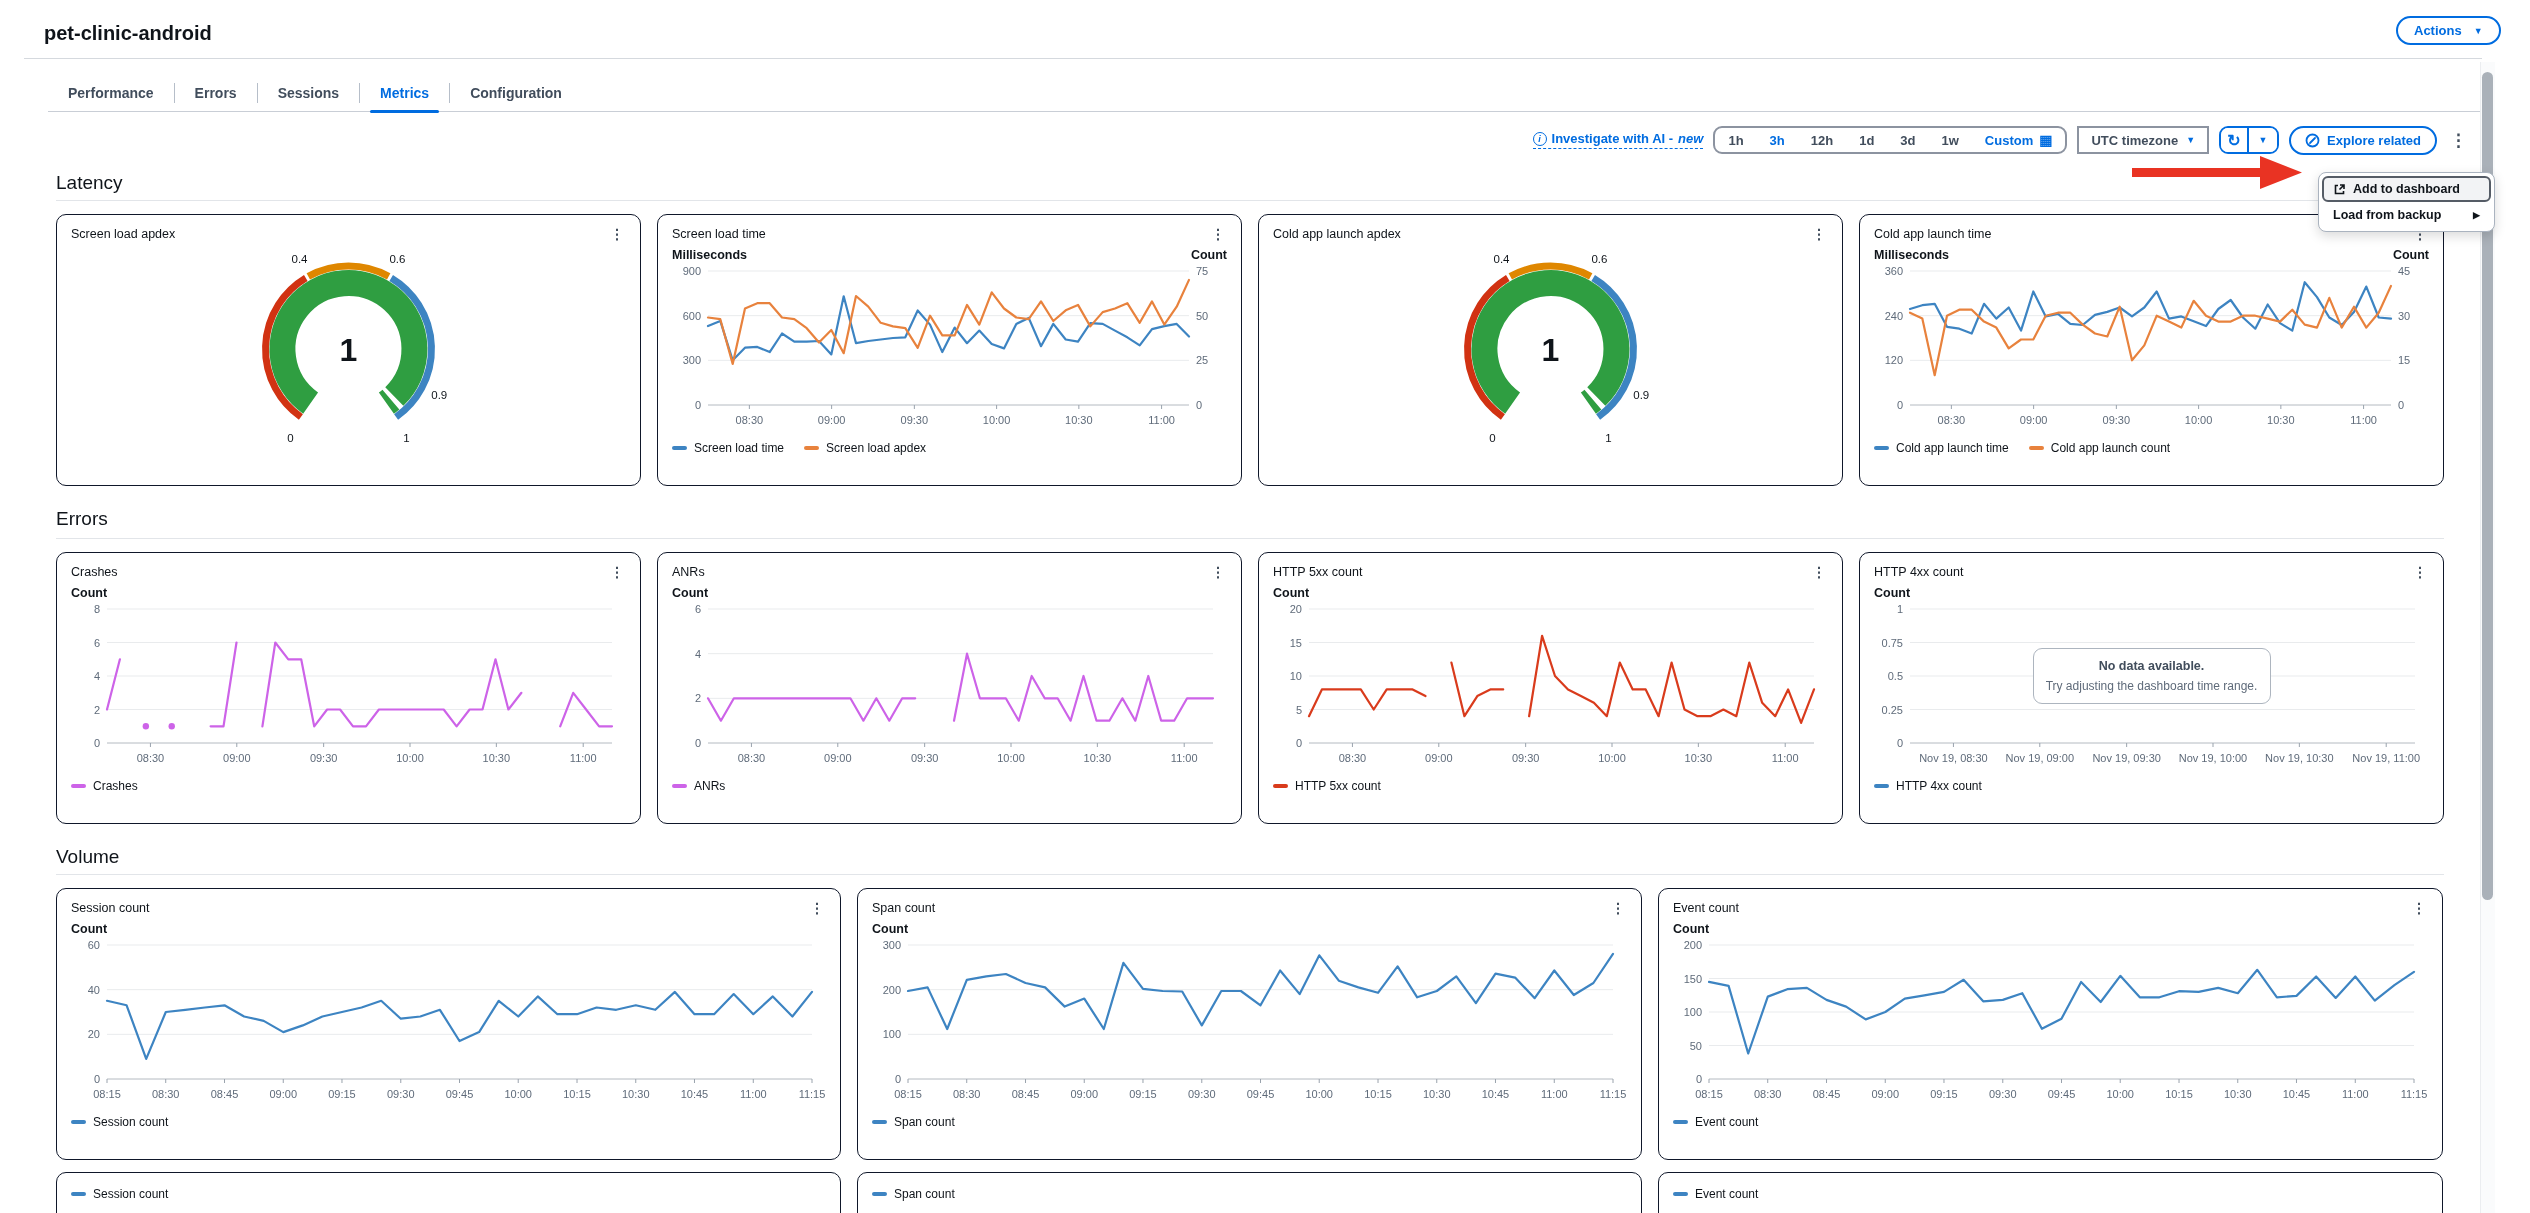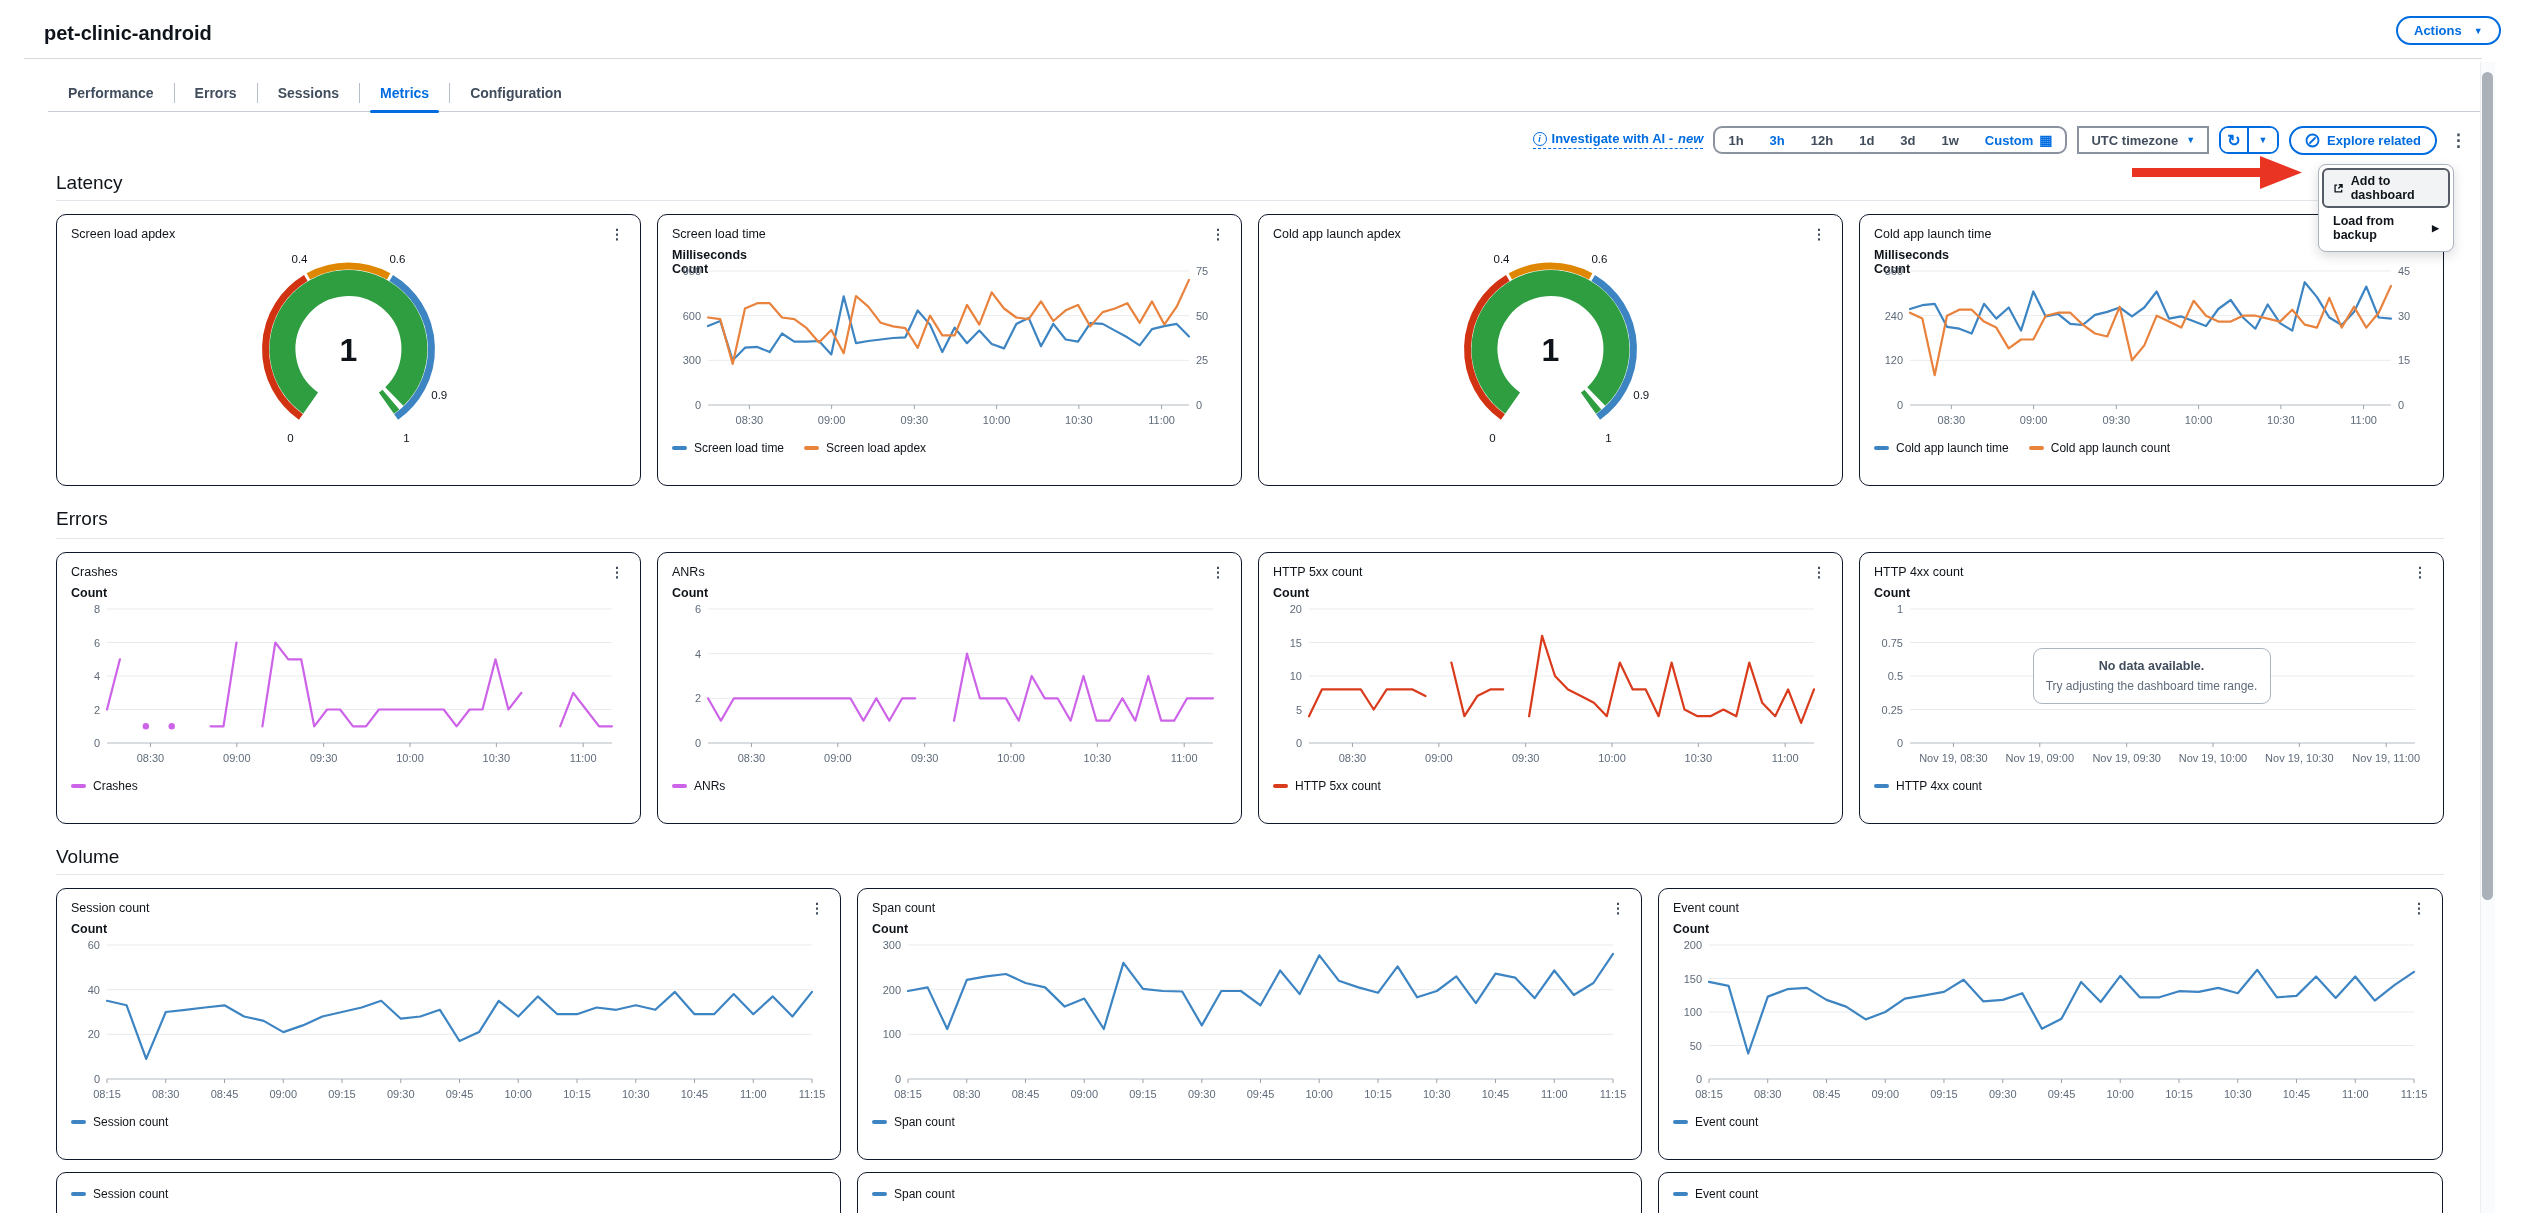--- a/index.html
+++ b/index.html
@@ -50,21 +50,21 @@
   .split button { border: none; background: #fff; width: 28px; display: flex; align-items: center;
     justify-content: center; color: #006CE0; font-weight: bold; cursor: pointer; }
   .split button:first-child { border-right: 2px solid #006CE0; font-size: 16px; }
   .split .caret { font-size: 9px; }
   .explore-btn { height: 29px; border: 2px solid #006CE0; border-radius: 15px; background: #fff;
     padding: 0 14px; color: #006CE0; font-size: 13px; font-weight: bold; display: flex;
     align-items: center; gap: 7px; cursor: pointer; font-family: "Liberation Sans", sans-serif; }
   .dots { font-size: 17px; font-weight: bold; color: #414d5c; padding: 0 3px; cursor: pointer; letter-spacing: 0; }
 
   
-  .menu { position: absolute; left: 2318px; top: 164px; width: 136px; background: #fff;
+  .menu { position: absolute; left: 2318px; top: 172px; width: 177px; background: #fff;
     border: 1px solid #aab3bf; border-radius: 8px; box-shadow: 0 4px 12px rgba(0,0,0,.15);
     padding: 3px; z-index: 20; }
   .menu-item { display: flex; align-items: center; gap: 7px; padding: 4px 9px; font-size: 12.5px;
     font-weight: bold; color: #0f141a; cursor: pointer; border-radius: 6px; border: 2px solid transparent; }
   .menu-item.focused { border-color: #555c66; background: #f2f3f5; }
   .menu-item .grow { flex: 1; }
   .submenu-caret { font-size: 9px; color: #0f141a; }
 
   
   .red-arrow { position: absolute; left: 2122px; top: 148px; z-index: 30; }
@@ -76,21 +76,21 @@
 
   
   .card { width: 585px; height: 272px; background: #fff; border: 1px solid #0f172a;
     border-radius: 10px; padding: 8px 14px; position: relative; }
   .card.wide { width: 785px; }
   .card.partial { height: 70px; padding-top: 14px; }
   .card-head { display: flex; align-items: center; justify-content: space-between; height: 22px; }
   .card-title { font-size: 12.5px; font-weight: 500; color: #0f141a; }
   .dots-sm { font-size: 14px; font-weight: bold; color: #414d5c; cursor: pointer; padding: 0 2px; }
   .axis-row { display: flex; justify-content: space-between; font-size: 12.5px; font-weight: bold;
-    margin-top: 3px; height: 15px; flex-direction: column; }
+    margin-top: 3px; height: 15px; }
   .legend { display: flex; gap: 20px; align-items: center; margin-top: 6px; }
   .lg-item { display: flex; align-items: center; gap: 7px; font-size: 12px; color: #0f141a; }
   .lg-swatch { width: 15px; height: 4px; border-radius: 2px; display: inline-block; }
   .no-data-box { position: absolute; left: 50%; top: 95px; transform: translateX(-50%);
     width: 238px; background: #fff; border: 1px solid #adb5bf; border-radius: 9px;
     padding: 10px 12px; text-align: center; z-index: 5; }
   .no-data-box .nd-title { font-size: 12.5px; font-weight: bold; color: #414d5c; }
   .no-data-box .nd-hint { font-size: 12px; color: #5f6b7a; margin-top: 6px; }
   svg.chart { overflow: visible; display: block; }
   .gauge-wrap { display: flex; justify-content: center; }

